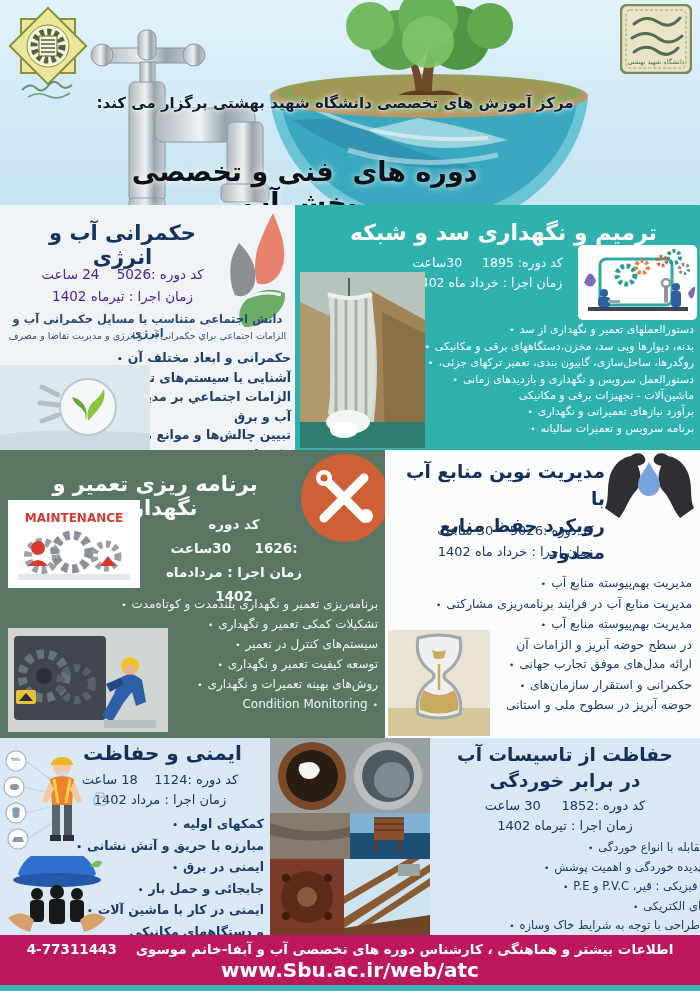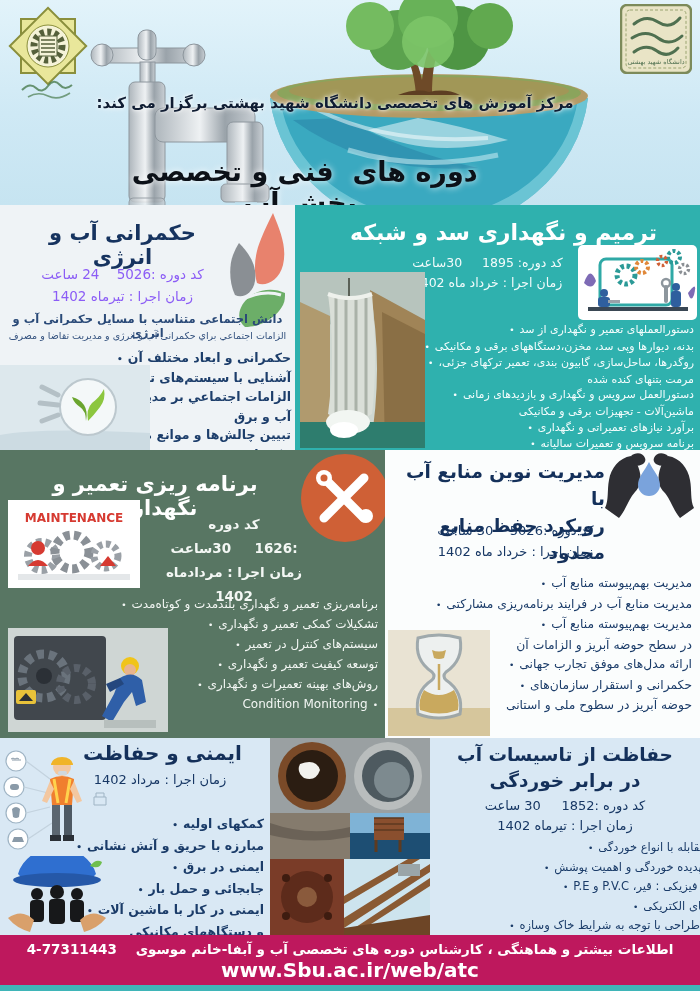--- a/index.html
+++ b/index.html
@@ -21,21 +21,21 @@
   .c-title{font-weight:bold;direction:rtl;text-align:center;}
   .c-meta{direction:rtl;text-align:center;}
   .bullets{display:flex;flex-direction:column;}
   .bl{display:flex;justify-content:flex-end;align-items:baseline;gap:5px;
       direction:ltr;white-space:nowrap;}
   .bl .dot{font-size:9px;}
 
   
   .cardA{left:0;top:205px;width:295px;height:245px;background:#eff3f6;}
   .cardA .c-title{left:20px;top:16px;width:205px;font-size:21px;color:#16335f;}
-  .cardA .c-meta{left:15px;top:58px;width:215px;font-size:13.5px;line-height:22px;color:#8b5cf6;}
+  .cardA .c-meta{left:15px;top:58px;width:215px;font-size:13.5px;line-height:22px;color:#4c1d95;}
   .cardA .sub1{left:6px;top:107px;width:283px;font-size:11.5px;font-weight:bold;
                color:#2a4a78;text-align:center;direction:rtl;}
   .cardA .sub2{left:6px;top:125px;width:283px;font-size:9.5px;color:#33517e;
                text-align:center;direction:rtl;}
   .cardA .bullets{right:4px;top:144px;width:288px;font-size:12.5px;font-weight:bold;
                   line-height:18.5px;color:#1d3e6b;}
 
   
   .cardB{left:295px;top:205px;width:405px;height:245px;background:#2fb1ae;}
   .cardB .c-title{left:20px;top:9px;width:365px;font-size:22px;color:#ffffff;}
@@ -259,23 +259,20 @@
         </div>
       <div class="bl">
           <span class="dot">•</span>
           <span dir="rtl">بدنه، دیوارها وپی سد، مخزن،دستگاههای برقی و مکانیکی</span>
         </div>
       <div class="bl">
           <span class="dot">•</span>
           <span dir="rtl">روگدرها، ساحل‌سازی، گابیون بندی، تعمیر ترکهای جزئی،</span>
         </div>
       <div class="bl">
-          <span dir="rtl">مرمت بتنهای کنده شده</span>
-        </div>
-      <div class="bl">
           <span class="dot">•</span>
           <span dir="rtl">دستورالعمل سرویس و نگهداری و بازدیدهای زمانی</span>
         </div>
       <div class="bl">
           <span dir="rtl">ماشین‌آلات - تجهیزات برقی و مکانیکی</span>
         </div>
       <div class="bl">
           <span class="dot">•</span>
           <span dir="rtl">برآورد نیازهای تعمیراتی و نگهداری</span>
         </div>
@@ -415,20 +412,21 @@
         <path d="M36,60 q15,10 30,0 q6,10 4,20 q-19,7 -38,0 q-2,-10 4,-20 Z" fill="#c9a95e"></path>
         <path d="M44,20 q7,3 14,0 l-2,8 q-5,2 -10,0 Z" fill="#c9a95e"></path>
         <path d="M51,34 v26" stroke="#c9a95e" stroke-width="2.5"></path>
       </svg>
     </div>
   </section>
 
   <section class="abs cardE">
     <h2 class="abs c-title" style="margin:0;">ایمنی و حفاظت</h2>
     <div class="abs c-meta">
+      <div dir="rtl">کد دوره :1124&nbsp;&nbsp;&nbsp;&nbsp;18 ساعت</div>
       <div dir="rtl">زمان اجرا : مرداد 1402</div>
     </div>
     <div class="abs" style="left:2px;top:7px;width:113px;height:112px;">
       <svg width="113" height="112" viewBox="0 0 113 112">
         <g stroke="#9fb4c4" stroke-width="1.2" fill="#ffffff">
           <circle cx="14" cy="16" r="10"></circle>
             <circle cx="12" cy="42" r="10"></circle>
           <circle cx="14" cy="68" r="10"></circle>
             <circle cx="16" cy="94" r="10"></circle>
         </g>

